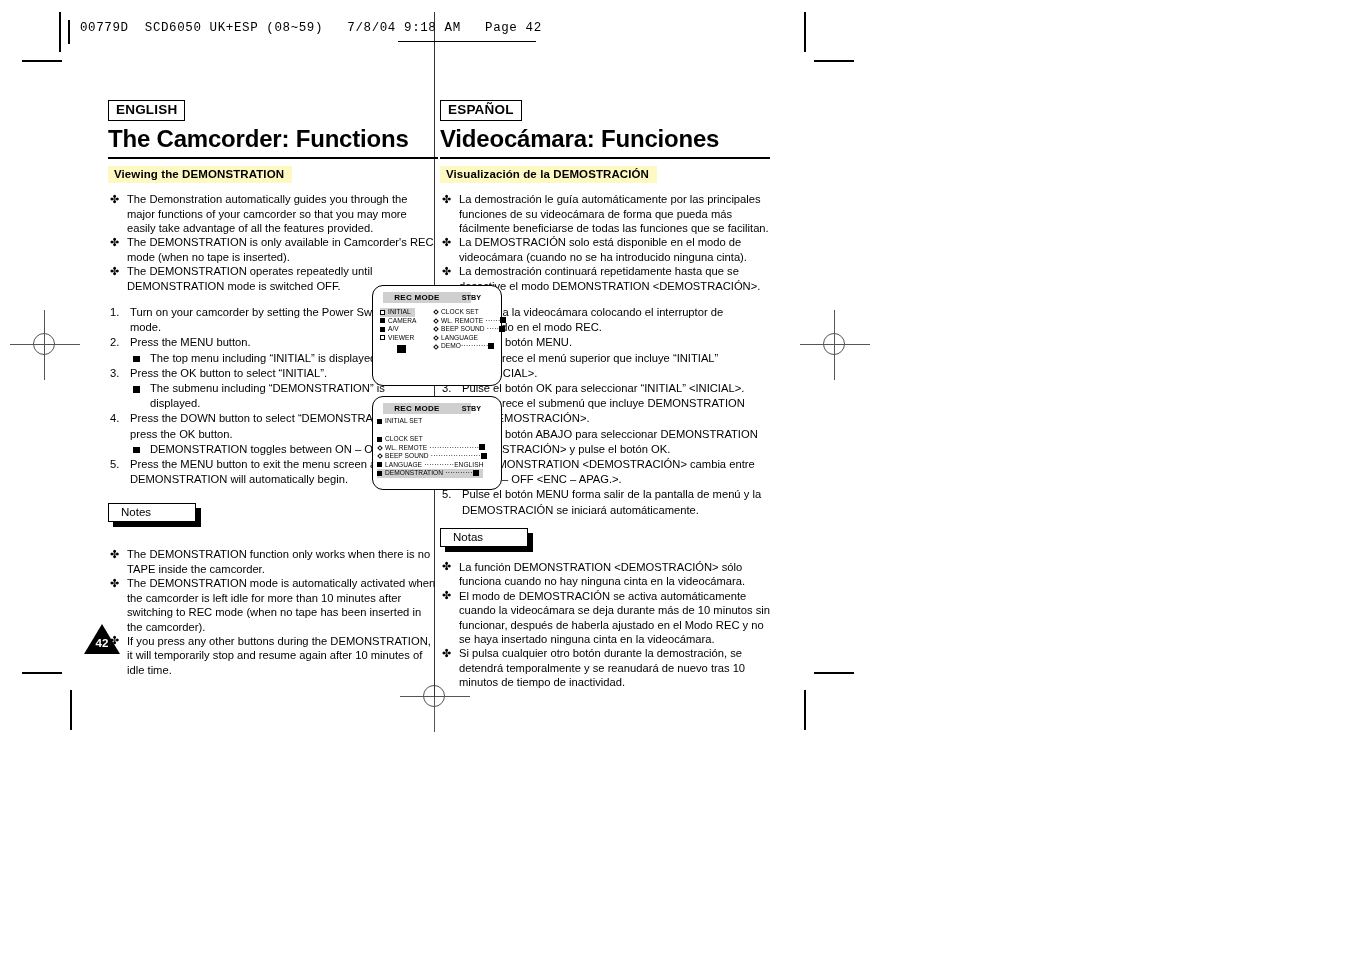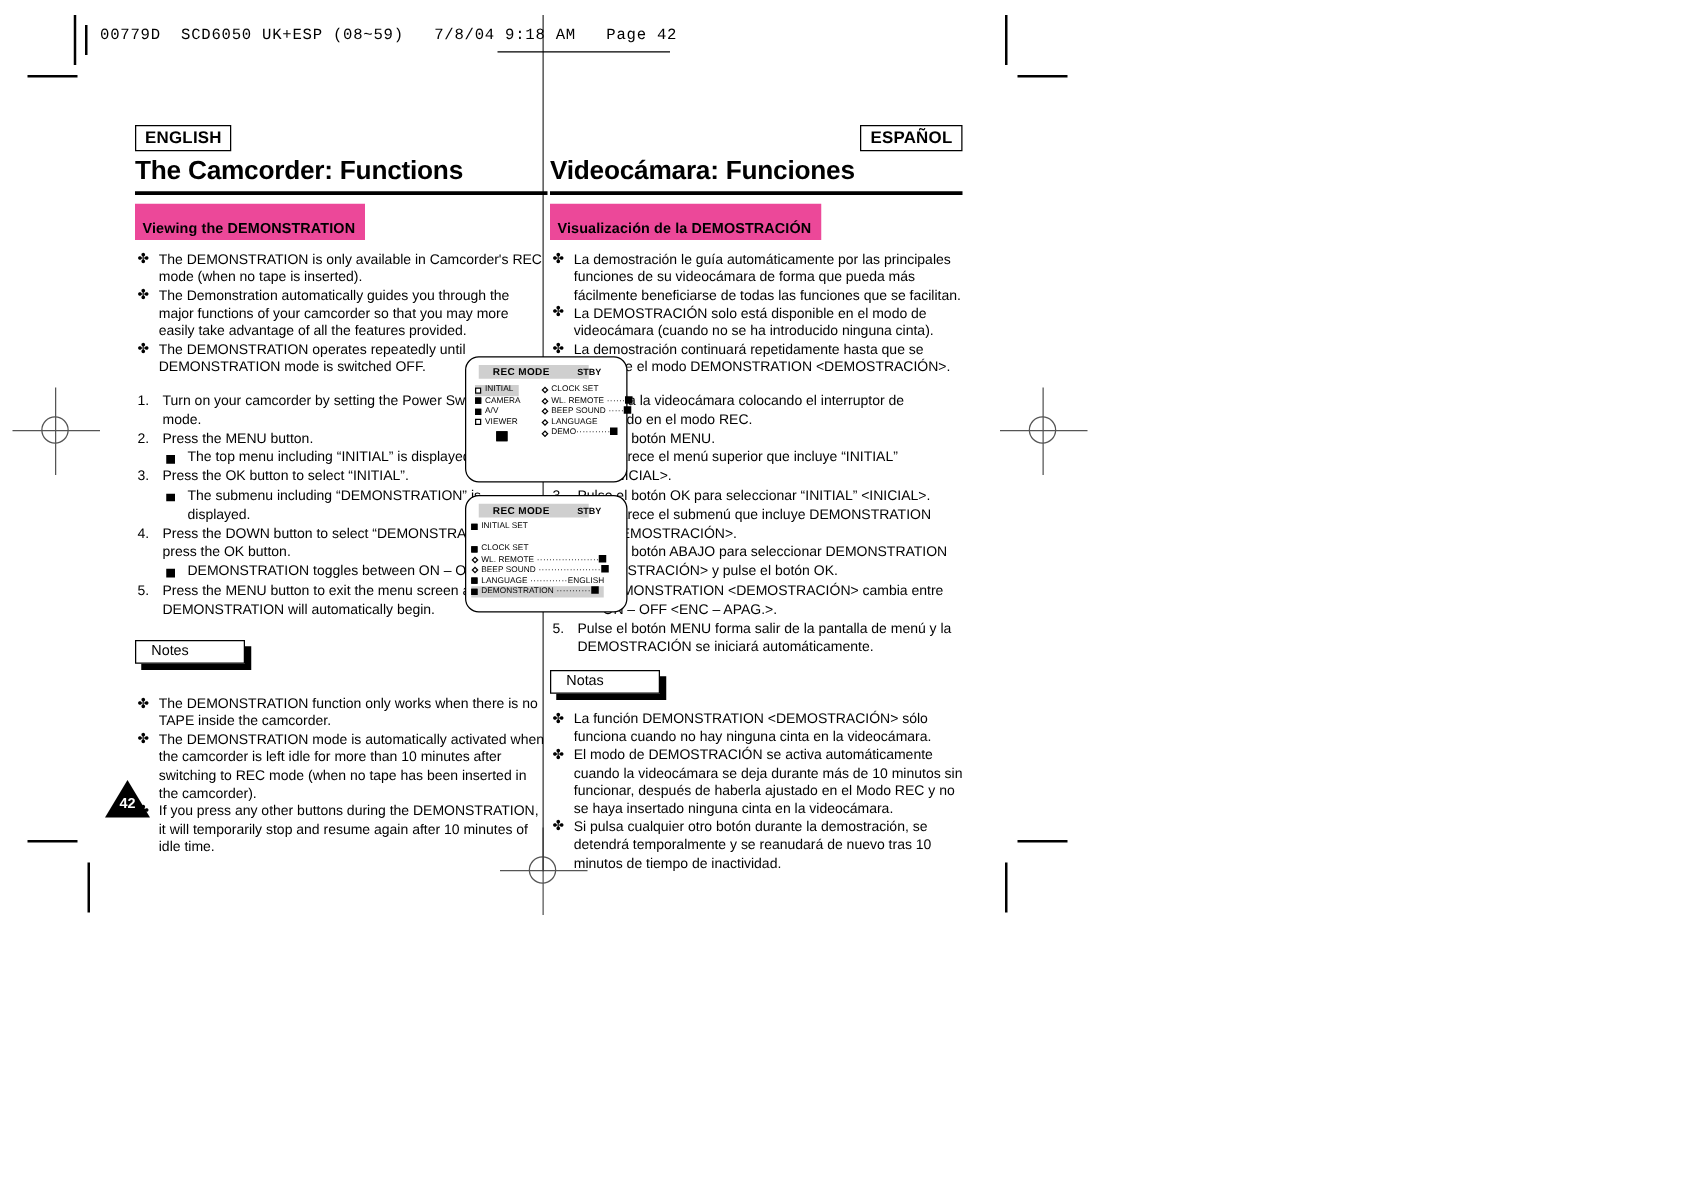--- a/index.html
+++ b/index.html
@@ -86,40 +86,40 @@
   .lang-badge {
     display: inline-block;
     border: 1.4px solid #000;
     padding: 1px 7px 2px 7px;
     font-size: 13.5px;
     font-weight: bold;
     line-height: 1.15;
     letter-spacing: 0.2px;
   }
   .badge-row-en { text-align: left; height: 20px; }
-  .badge-row-es { text-align: right; height: 20px; }
+  .badge-row-es { text-align: left; height: 20px; }
 
   .chapter-title {
-    font-size: 21px;
+    font-size: 24px;
     font-weight: bold;
     letter-spacing: -0.2px;
     margin-top: 5px;
     line-height: 1.15;
   }
   .title-rule {
     margin-top: 4px;
     height: 2.6px;
     background: #000;
   }
 
   .section-bar {
     margin-top: 7px;
-    background: #ec4899;
+    background: #fef9c3;
     display: inline-block;
-    padding: 14px 8px 3px 6px;
+    padding: 2px 8px 3px 6px;
     font-size: 11.5px;
     font-weight: bold;
     letter-spacing: 0.1px;
   }
 
   ul.clover {
     list-style: none;
     margin: 9px 0 0 0;
     padding: 0;
   }
@@ -343,22 +343,22 @@
 
   <div class="col col-en">
     <div class="badge-row-en">
       <span class="lang-badge">ENGLISH</span>
     </div>
     <div class="chapter-title">The Camcorder: Functions</div>
     <div class="title-rule"></div>
     <div class="section-bar">Viewing the DEMONSTRATION</div>
 
     <ul class="clover">
+      <li>The Demonstration automatically guides you through the major functions of your camcorder so that you may more easily take advantage of all the features provided.</li>
       <li>The DEMONSTRATION is only available in Camcorder's REC mode (when no tape is inserted).</li>
-      <li>The Demonstration automatically guides you through the major functions of your camcorder so that you may more easily take advantage of all the features provided.</li>
       <li>The DEMONSTRATION operates repeatedly until DEMONSTRATION mode is switched OFF.</li>
     </ul>
 
     <ol class="steps" style="margin-top:12px;">
       <li class="step">
         <span>Turn on your camcorder by setting the Power Switch to REC mode.</span>
       </li>
       <li class="step">
         <span>Press the MENU button.</span>
         <ul class="subnote">

